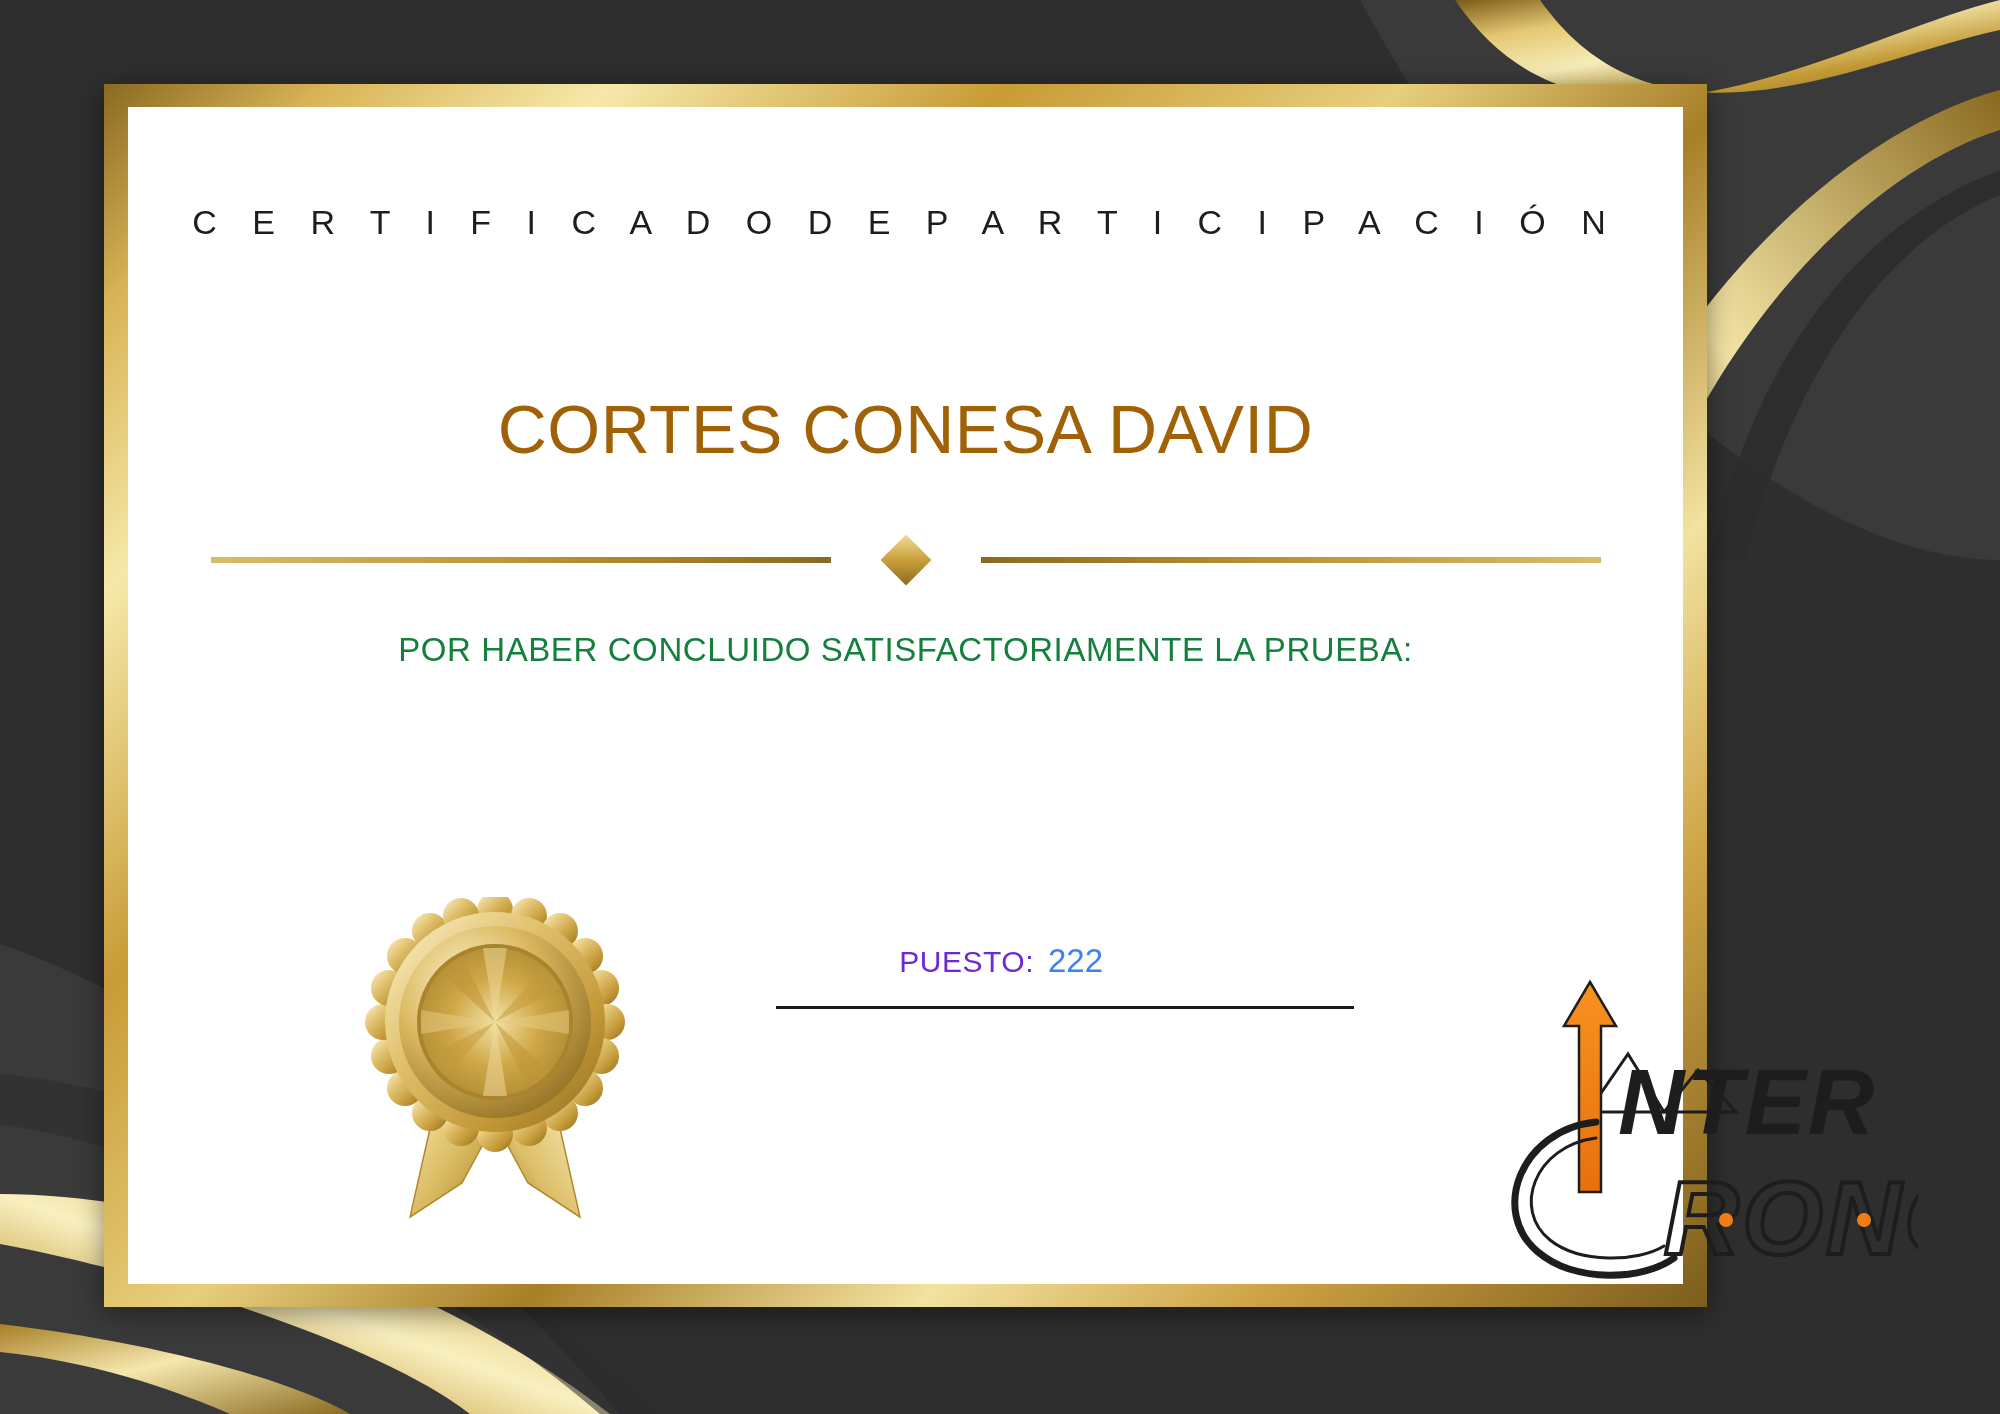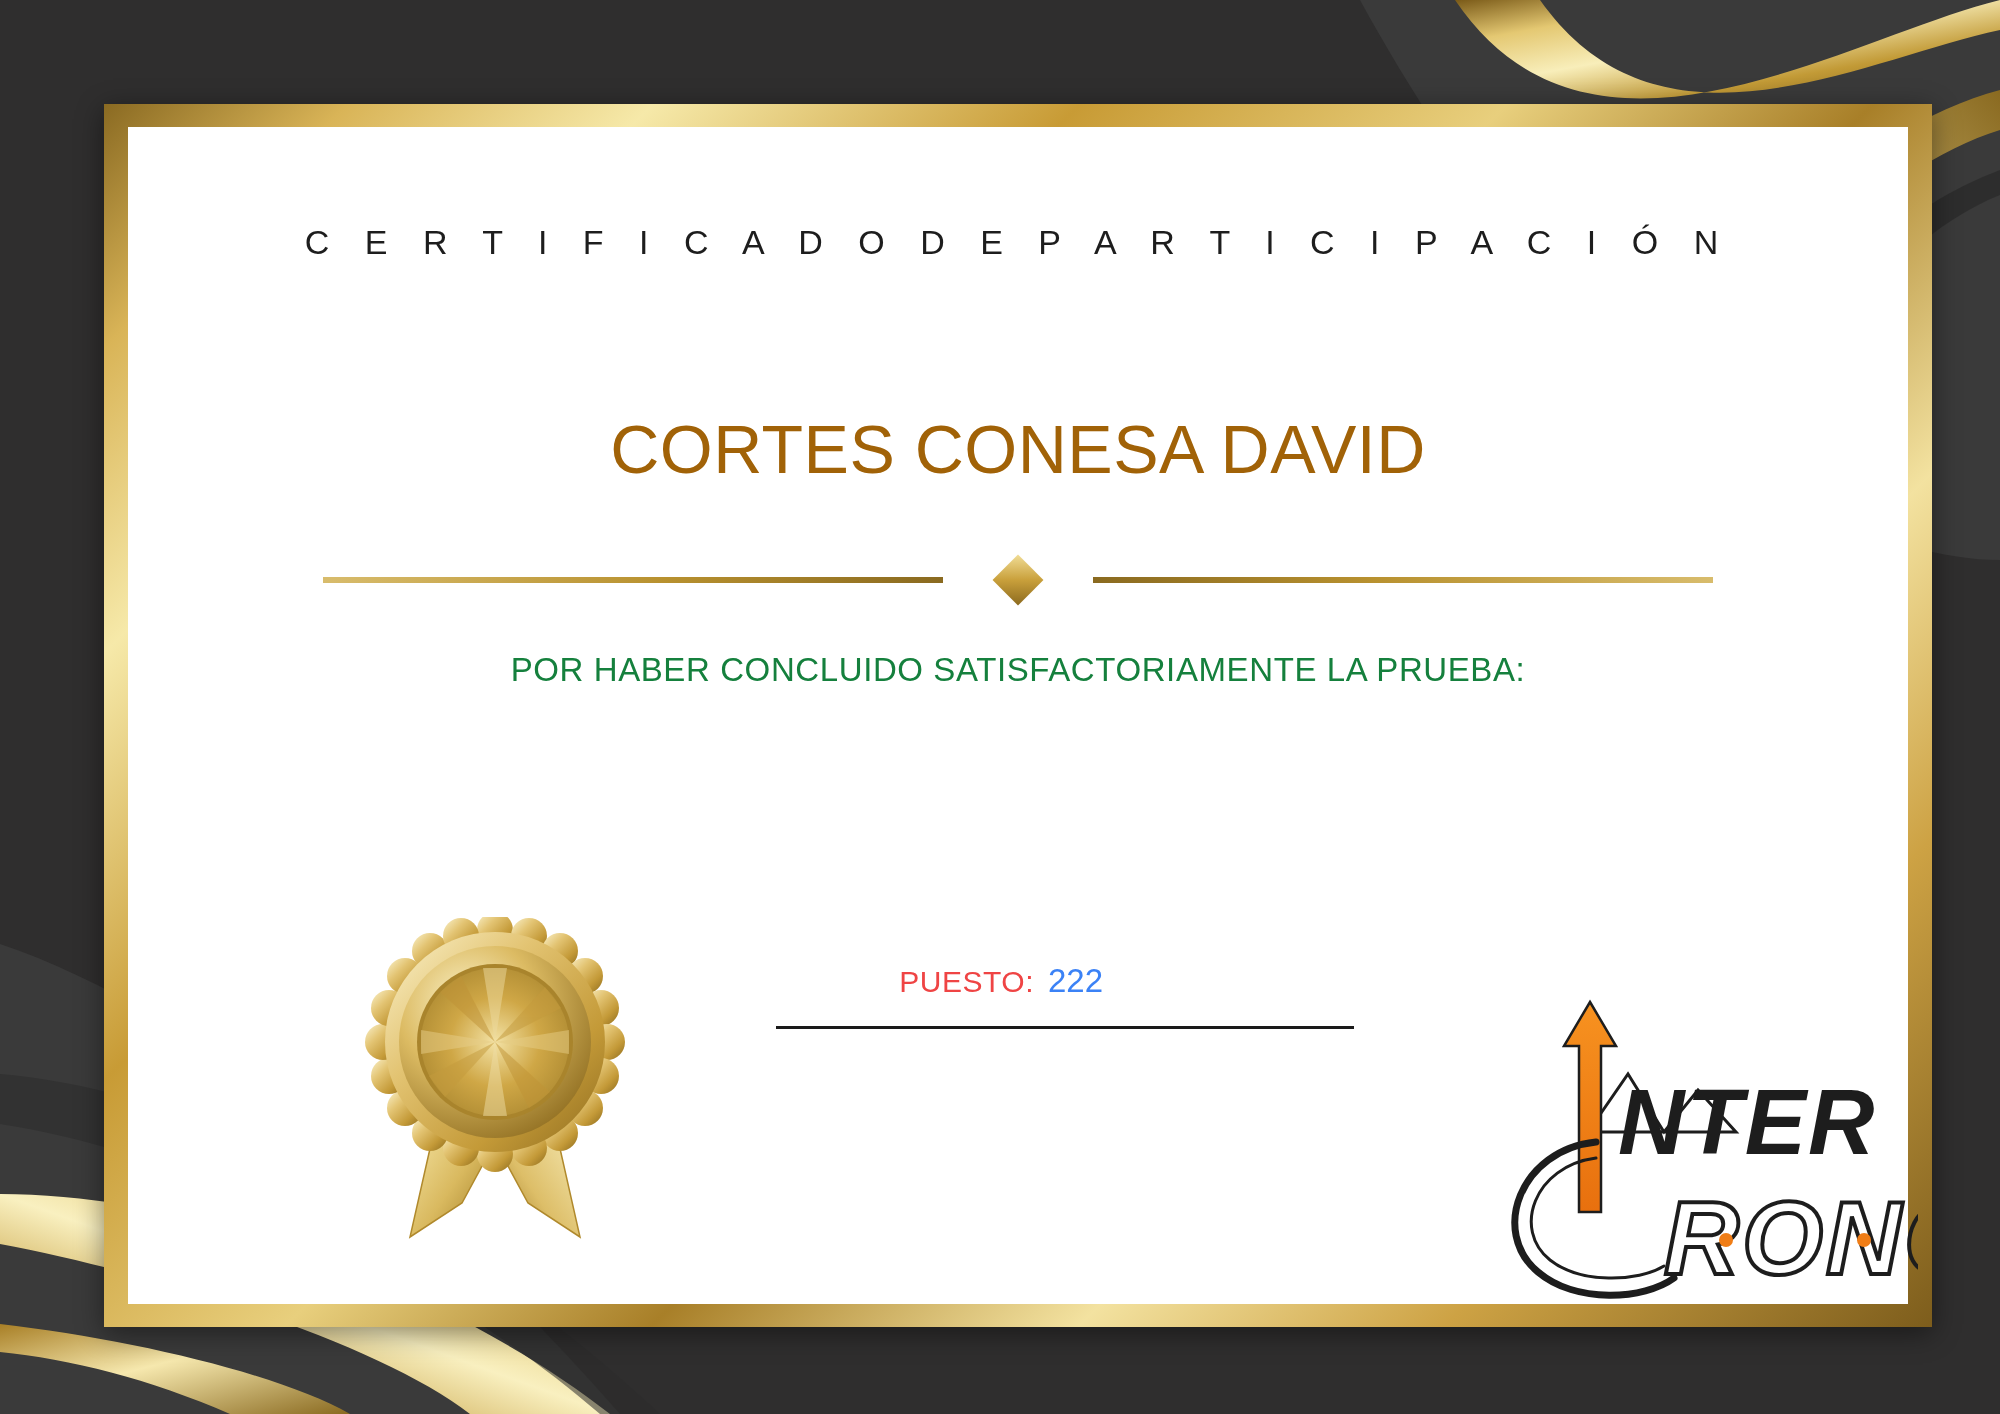--- a/index.html
+++ b/index.html
@@ -26,22 +26,22 @@
   .swoosh {
     position: absolute;
     pointer-events: none;
   }
   .swoosh svg { display: block; }
 
   
   .gold-frame {
     position: absolute;
     left: 104px;
-    top: 104px;
-    width: 1828px;
+    top: 84px;
+    width: 1603px;
     height: 1223px;
     background: linear-gradient(135deg,
         #8a6a22 0%,
         #d9b457 8%,
         #f6e9a9 18%,
         #c89b35 32%,
         #e8cf7d 46%,
         #a87f28 58%,
         #f3e2a0 72%,
         #cda244 84%,
@@ -143,21 +143,21 @@
   .result-row {
     display: flex;
     align-items: baseline;
     margin-bottom: 7px;
   }
   .result-label {
     width: 280px;
     text-align: right;
     font-size: 30px;
     letter-spacing: 0.5px;
-    color: #ef4444;
+    color: #6d28d9;
     padding-right: 14px;
     box-sizing: border-box;
   }
   .result-value {
     font-size: 33px;
     color: #3b82f6;
   }
   .result-rule {
     margin-top: 26px;
     margin-left: 8px;

